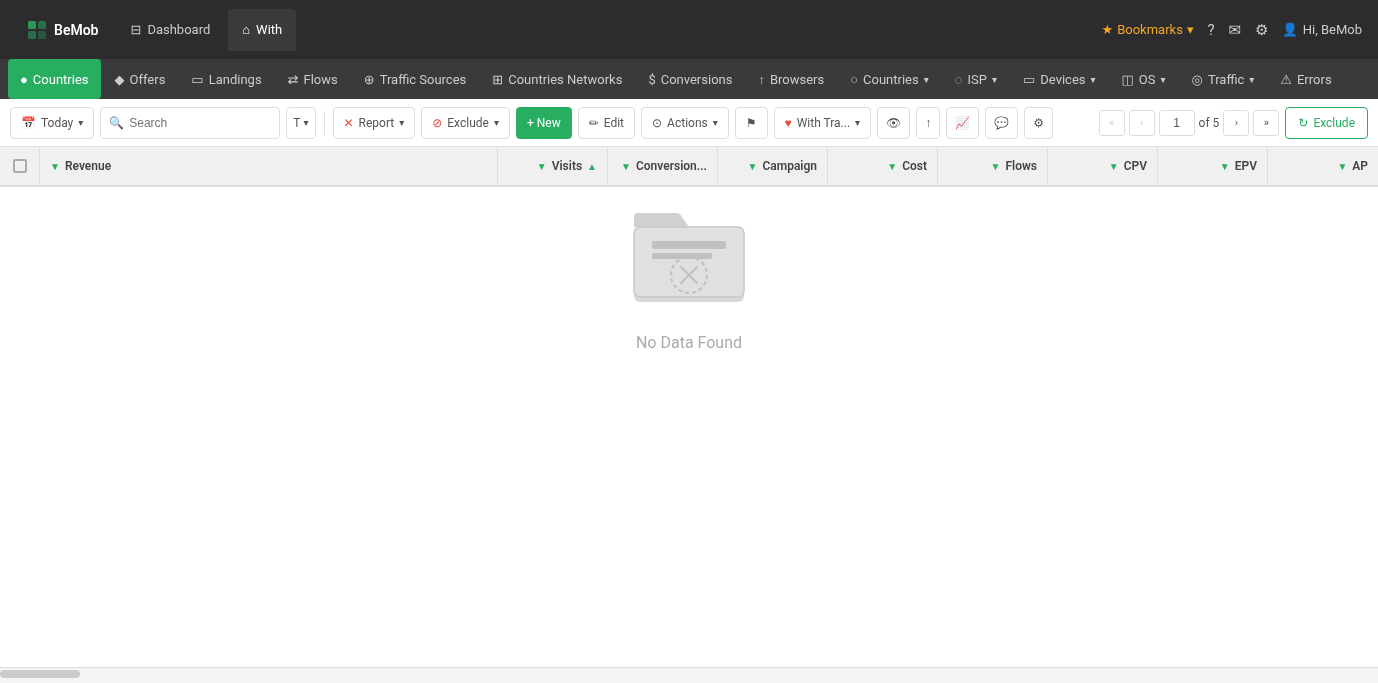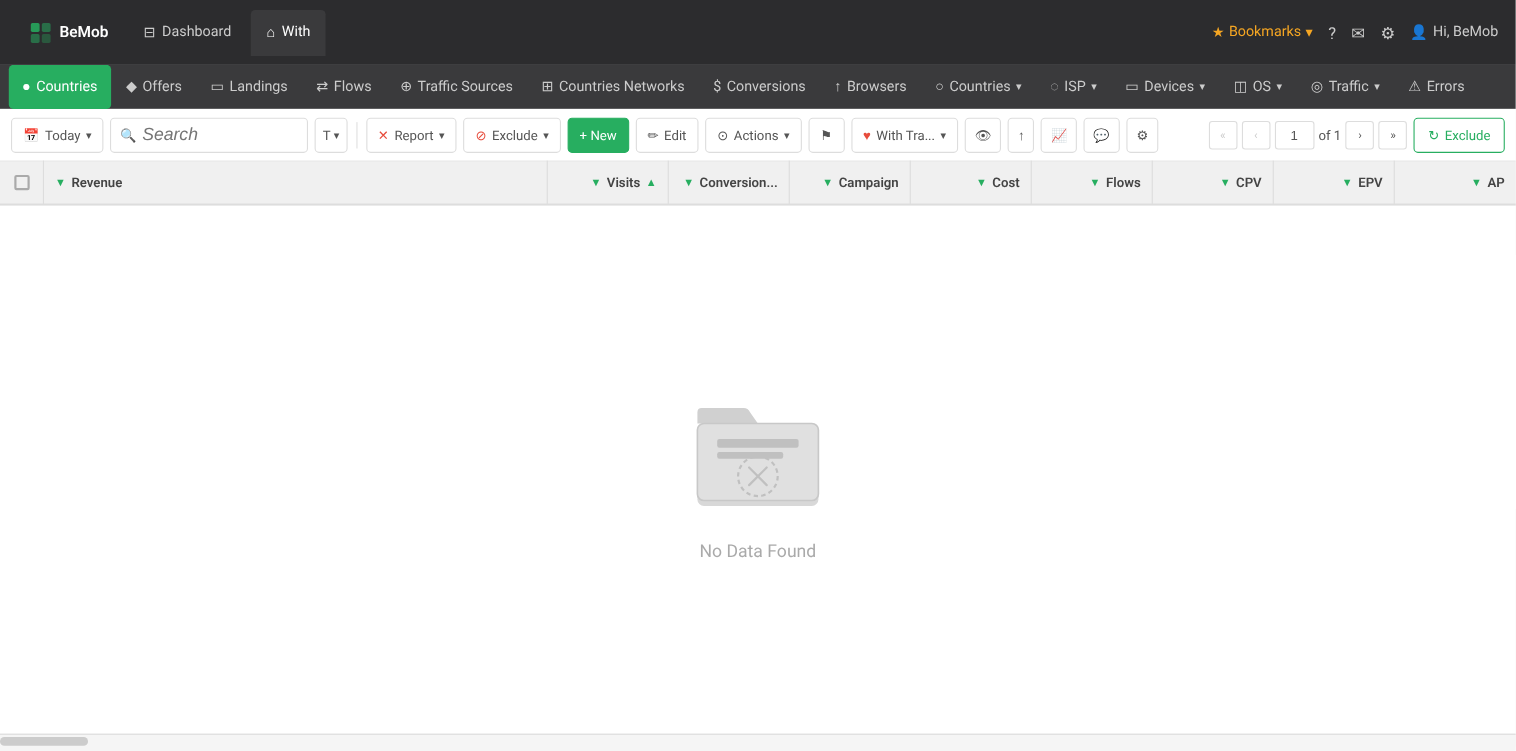--- a/index.html
+++ b/index.html
@@ -138,25 +138,24 @@
       border-radius: 4px;
       background: #fff;
       height: 32px;
       padding: 0 8px;
       gap: 5px;
       min-width: 180px;
     }
     .search-box input {
       border: none;
       outline: none;
-      font-size: 16px;
+      font-size: 12px;
       color: #000000;
       background: transparent;
       width: 120px;
-      font-style: italic;
     }
     .search-type-btn {
       display: flex;
       align-items: center;
       gap: 3px;
       padding: 4px 6px;
       border: 1px solid #ddd;
       border-radius: 4px;
       background: #fff;
       color: #555;
@@ -248,21 +247,20 @@
     .th-cell.num-col { width: 110px; min-width: 90px; justify-content: flex-end; }
     .filter-icon { color: #27ae60; font-size: 10px; }
     .sort-icon { color: #888; font-size: 10px; }
     .sort-icon.active { color: #27ae60; }
 
     
     .main-content {
       background: #fff;
       flex: 1;
       display: flex;
-      align-items: center;
       justify-content: center;
       min-height: 480px;
     }
     .empty-state {
       display: flex;
       flex-direction: column;
       align-items: center;
       gap: 16px;
       color: #aaa;
     }
@@ -477,21 +475,21 @@
   <div class="toolbar-btn" style="padding:0 8px;">
     <span>⚙</span>
   </div>
 
   <div class="toolbar-spacer"></div>
 
   <div class="pagination-area">
     <div class="page-btn disabled">«</div>
     <div class="page-btn disabled">‹</div>
     <input class="page-input" type="text" value="1" style="">
-    <span>of 1</span>
+    <span>of 5</span>
     <div class="page-btn">›</div>
     <div class="page-btn">»</div>
   </div>
 
   <div class="refresh-btn">
     <span>↻</span>
     <span>Exclude</span>
   </div>
 </div>
 

